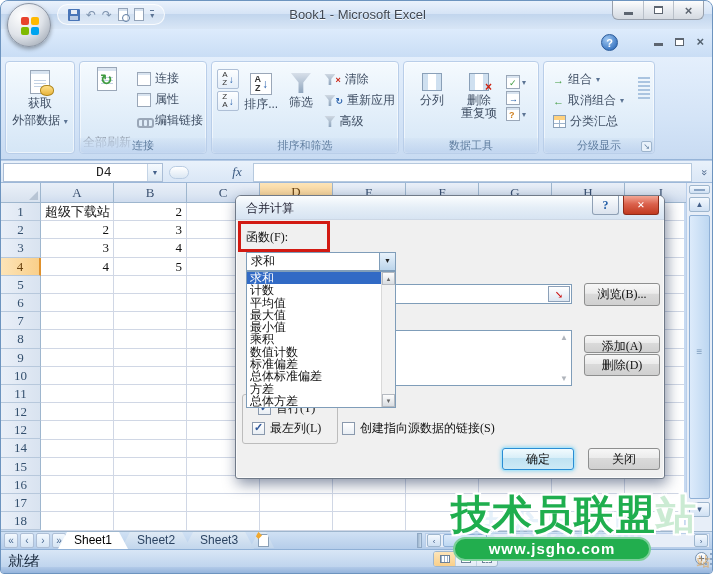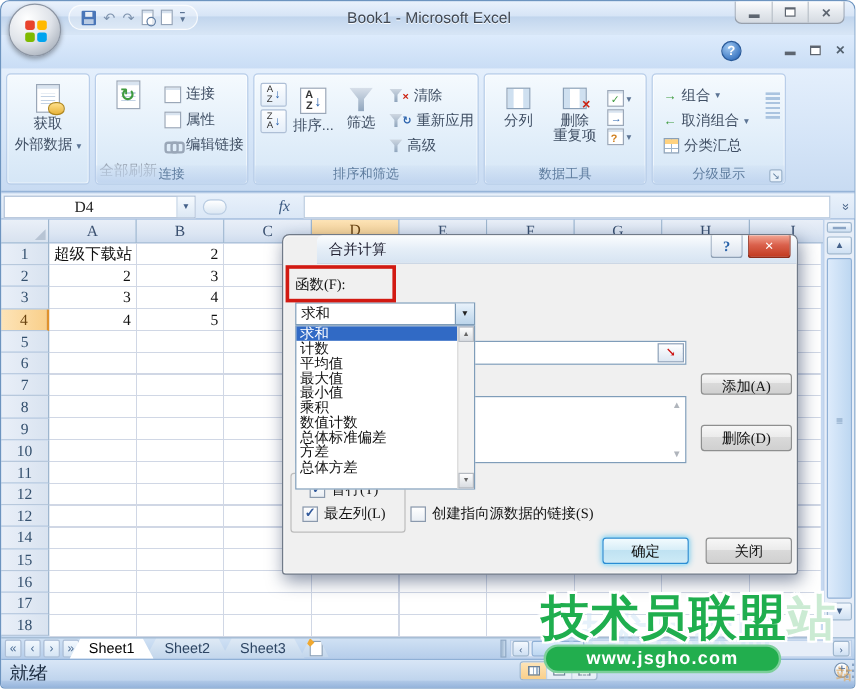--- a/index.html
+++ b/index.html
@@ -107,21 +107,21 @@
   .i-subt { width:13px; height:13px; background:#fff; border:1px solid #8aa0b8; flex:none;
             background-image:linear-gradient(#ffd27f,#ffd27f),repeating-linear-gradient(#0000 0 3px,#9db4cc 3px 4px),repeating-linear-gradient(90deg,#0000 0 5px,#9db4cc 5px 6px);
             background-size:100% 4px,100% 100%,100% 100%; background-repeat:no-repeat; }
   .launcher { position:absolute; right:2px; bottom:1px; width:11px; height:11px; border:1px solid #9db4cc;
               border-radius:2px; font-size:8px; line-height:9px; text-align:center; color:#5f7d9f; background:#e8f1fa; }
 
   
   .fbar { position:absolute; left:0; top:159px; width:713px; height:23px;
           background:linear-gradient(#e9f1fb,#dae7f6); border-top:1px solid #b6cbe6; border-bottom:1px solid #9db8d9; }
   .namebox { position:absolute; left:2px; top:2px; width:160px; height:19px; background:#fff; border:1px solid #aabdd6;
-             font-family:Liberation Serif, serif; font-size:13px; color:#222; line-height:17px; padding-left:58px; }
+             font-family:Liberation Mono, monospace; font-size:13px; color:#222; line-height:17px; padding-left:92px; }
   .nbarrow { position:absolute; left:146px; top:3px; width:15px; height:17px; text-align:center; font-size:7px;
              color:#44618a; line-height:17px; background:linear-gradient(#f6fafe,#dce8f4); border-left:1px solid #c4d4e6; }
   .fxcap { position:absolute; left:168px; top:5px; width:20px; height:13px; border-radius:7px;
            background:linear-gradient(#ffffff,#dbe7f3); border:1px solid #b9cce2; }
   .fxbtn { position:absolute; left:224px; top:2px; width:24px; height:19px; text-align:center; font-style:italic;
            font-family:"Liberation Serif","DejaVu Serif",serif; font-size:13px; color:#3b5a82; line-height:18px; }
   .fline { position:absolute; left:252px; right:22px; top:2px; height:19px; background:#fff; border:1px solid #b6c9de; }
   .fchev { position:absolute; right:2px; top:2px; width:18px; height:19px; text-align:center; color:#49658a;
            font-size:11px; line-height:17px; transform:rotate(90deg); }
 
@@ -196,21 +196,21 @@
           box-shadow:-5px 0 #8aa4c4,0 -5px #8aa4c4,-10px 0 #8aa4c4,-5px -5px #8aa4c4,0 -10px #8aa4c4; }
   .bottomband { position:absolute; left:0; top:566px; width:713px; height:8px;
                 background:linear-gradient(#b2cae8,#8cadd8); border-radius:0 0 3px 3px; }
 
   
   .dlg { position:absolute; left:234px; top:194px; width:430px; height:284px; z-index:100;
          background:#f0f0f0; border:1px solid #707a88; border-radius:6px 6px 3px 3px;
          box-shadow:2px 5px 14px rgba(20,40,80,.5), inset 0 0 0 1px rgba(255,255,255,.7);
          font-family:"Liberation Serif","DejaVu Serif",serif; font-size:12px; color:#111; }
   .dtitle { height:24px; background:linear-gradient(#fbfdfe,#e5eef7 50%,#d7e4f2); border-bottom:1px solid #ccd7e5;
-            border-radius:5px 5px 0 0; line-height:24px; padding-left:10px; color:#223;margin-left:28px; }
+            border-radius:5px 5px 0 0; line-height:24px; padding-left:10px; color:#223; }
   .dhelp { position:absolute; left:356px; top:0; width:27px; height:19px; background:linear-gradient(#fcfdfe,#dbe3ee);
            border:1px solid #8fa0b5; border-top:none; border-radius:0 0 3px 3px; color:#2660a8; font-weight:bold;
            text-align:center; line-height:18px; }
   .dclose { position:absolute; left:387px; top:0; width:36px; height:19px;
             background:linear-gradient(#f3a694,#da614c 45%,#c23a20); border:1px solid #8d2a18; border-top:none;
             border-radius:0 0 3px 3px; color:#fff; font-weight:bold; text-align:center; line-height:17px; font-size:13px; }
   .redbox { position:absolute; left:2px; top:25px; width:92px; height:31px; border:3px solid #d21a12; z-index:40; }
   .dlabel { position:absolute; left:10px; top:33px; }
   .dcombo { position:absolute; left:10px; top:56px; width:150px; height:19px; background:#fff; border:1px solid #7f9db9;
             line-height:17px; padding-left:4px; }
@@ -226,21 +226,21 @@
   .reffield { position:absolute; left:10px; top:88px; width:326px; height:20px; background:#fff; border:1px solid #7f9db9; z-index:10; }
   .refpick { position:absolute; right:1px; top:1px; width:22px; height:16px; border:1px solid #8ca0b8;
              background:linear-gradient(#fff,#dde7f2), repeating-linear-gradient(#0000 0 3px,#c3d2e4 3px 4px);
              text-align:center; font-size:10px; font-weight:bold; color:#c11; line-height:15px; }
   .vbtn { background:linear-gradient(#f7f7f7,#ebebeb 45%,#dadada 46%,#d0d0d0); border:1px solid #8e8f8f;
           border-radius:3px; text-align:center; line-height:20px; color:#111; }
   .dbrowse { position:absolute; left:348px; top:87px; width:76px; height:23px; }
   .dreflist { position:absolute; left:10px; top:134px; width:326px; height:56px; background:#fff; border:1px solid #7f9db9; z-index:10; }
   .ra { position:absolute; right:3px; font-size:8px; color:#b0b5bc; }
   .raup { top:2px; } .radn { bottom:2px; }
-  .dadd { position:absolute; left:348px; top:115px; width:76px; height:18px; }
+  .dadd { position:absolute; left:348px; top:139px; width:76px; height:18px; }
   .ddel { position:absolute; left:348px; top:158px; width:76px; height:22px; }
   .dgroupbox { position:absolute; left:6px; top:198px; width:96px; height:50px; border:1px solid #bcbcbc; border-radius:3px; z-index:5; }
   .cbrow { position:absolute; display:flex; align-items:center; gap:5px; z-index:20; }
   .cbx { width:13px; height:13px; background:linear-gradient(#fff,#e9eef4); border:1px solid #8a99ad; position:relative; flex:none; }
   .cbx.on::after { content:"✓"; position:absolute; left:1px; top:-2px; font-size:11px; font-weight:bold; color:#31599b; }
   .dcb1 { left:22px; top:204px; } .dcb2 { left:16px; top:224px; } .dcb3 { left:106px; top:224px; }
   .dok { position:absolute; left:266px; top:252px; width:72px; height:22px; border-color:#2a8dd4;
          box-shadow:0 0 0 1px #aee4f8, 0 0 5px #5bc0ea; background:linear-gradient(#f2fbfe,#d8eef8 45%,#bfe2f2 46%,#cdeaf6); }
   .dcancel { position:absolute; left:352px; top:252px; width:72px; height:22px; }
 
@@ -568,32 +568,34 @@
     </div>
 
     <div class="dlist">
       <div class="li sel">求和</div>
       <div class="li">计数</div>
       <div class="li">平均值</div>
       <div class="li">最大值</div>
       <div class="li">最小值</div>
       <div class="li">乘积</div>
       <div class="li">数值计数</div>
+      <div class="li">标准偏差</div>
       <div class="li">总体标准偏差</div>
       <div class="li">方差</div>
       <div class="li">总体方差</div>
       <div class="lsb">
         <span class="lsbtn lsup">▲</span>
         <span class="lsbtn lsdn">▼</span>
       </div>
     </div>
 
     <div class="reffield">
       <span class="refpick">↘</span>
     </div>
+    <div class="vbtn dbrowse">浏览(B)...</div>
 
     <div class="dreflist">
       <span class="ra raup">▲</span>
       <span class="ra radn">▼</span>
     </div>
     <div class="vbtn dadd">添加(A)</div>
     <div class="vbtn ddel">删除(D)</div>
 
     <div class="dgroupbox"></div>
     <div class="cbrow dcb1">

